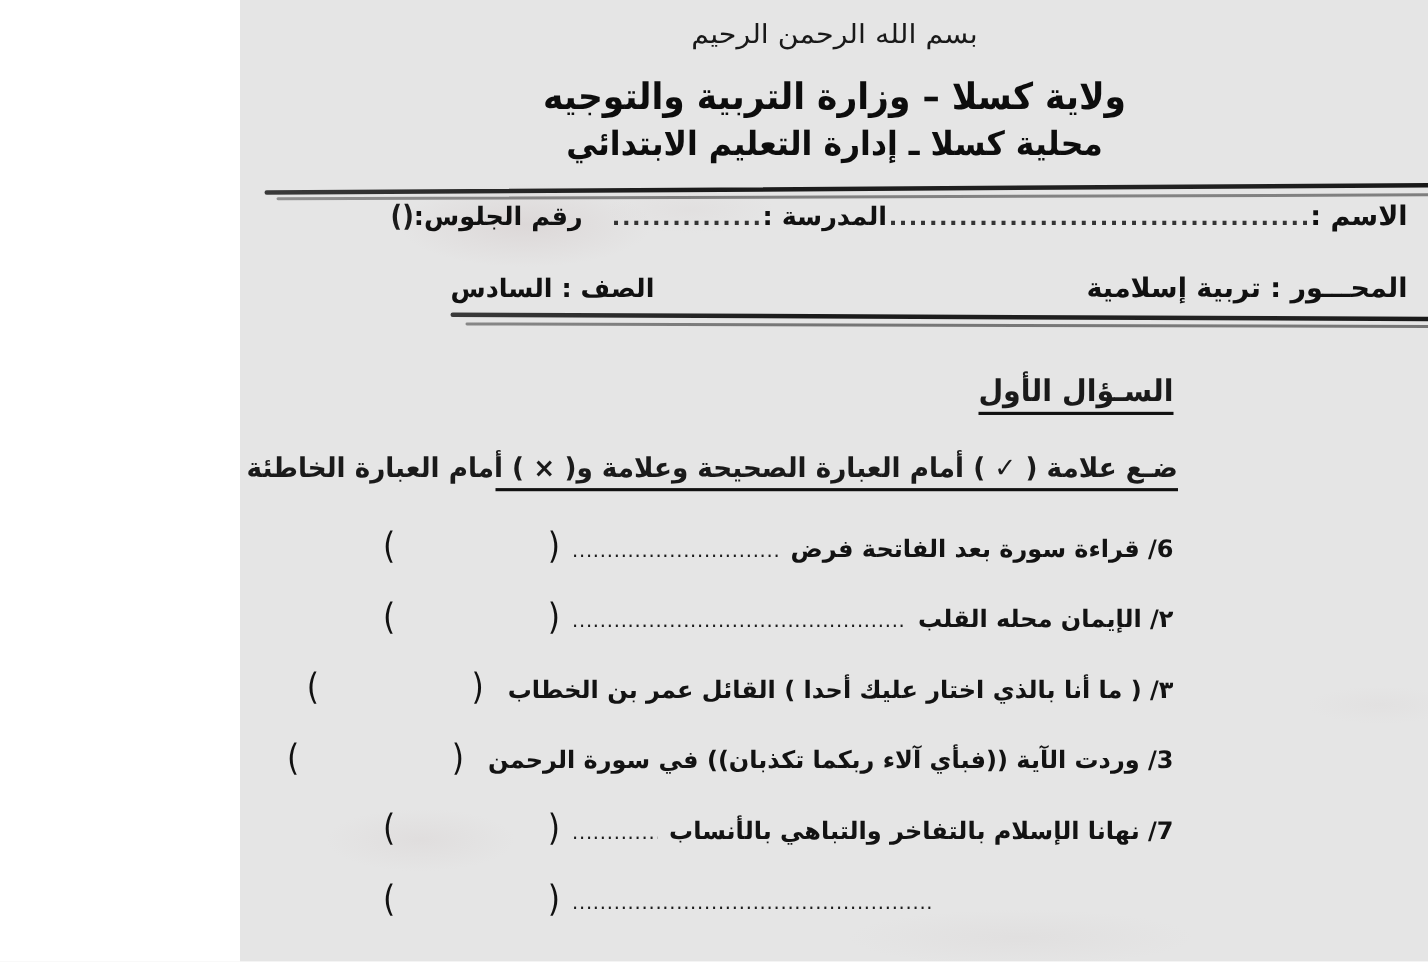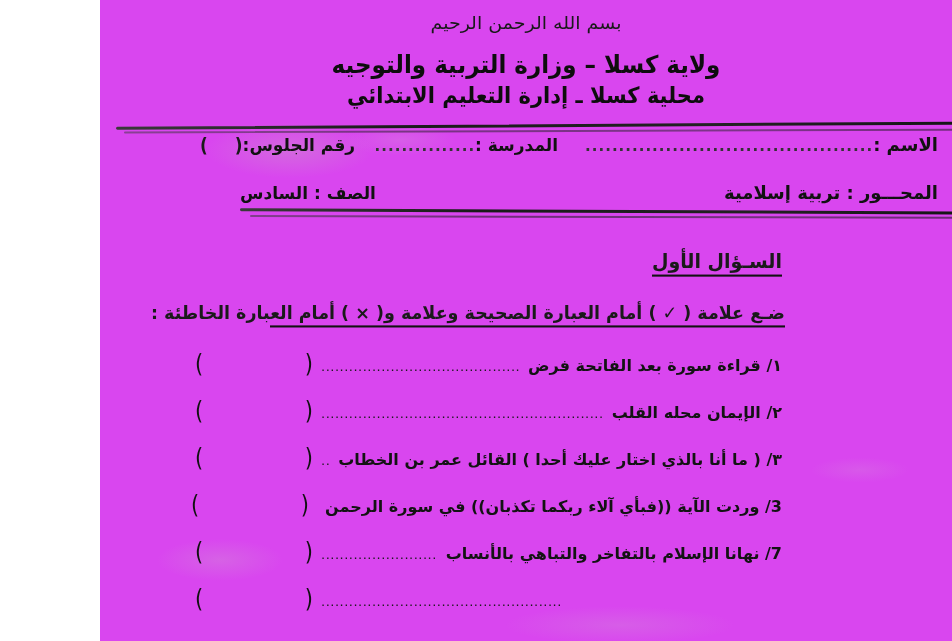--- a/index.html
+++ b/index.html
@@ -6,23 +6,23 @@
   html, body {
     margin: 0;
     padding: 0;
     background: #ffffff;
   }
   body {
     font-family: "DejaVu Sans", "Liberation Sans", sans-serif;
   }
   .page {
     position: relative;
-    width: 852px;
+    width: 792px;
     height: 641px;
-    background: #d946ef;
+    background: #e5e5e5;
     overflow: hidden;
     color: #1a1a1a;
   }
   
   .scan-noise {
     position: absolute;
     inset: 0;
     pointer-events: none;
     background:
       radial-gradient(ellipse 120px 40px at 190px 150px, rgba(200,185,185,0.30), rgba(255,255,255,0) 70%),
@@ -221,21 +221,21 @@
     <span class="fld-label">الصف : السادس</span>
   </div>
 
   <div class="q-heading">السـؤال الأول</div>
 
   <div class="q-instruction">ضـع علامة ( ✓ ) أمام العبارة الصحيحة وعلامة و( × ) أمام العبارة الخاطئة :</div>
 
   <div class="items">
 
     <div class="item">
-      <span class="item-text">١/ قراءة سورة بعد الفاتحة فرض</span>
+      <span class="item-text">6/ قراءة سورة بعد الفاتحة فرض</span>
       <span class="item-dots">................................................................................</span>
       <span class="item-answer">
         <span class="paren">(</span>
         <span class="paren">)</span>
       </span>
     </div>
 
     <div class="item">
       <span class="item-text">٢/ الإيمان محله القلب</span>
       <span class="item-dots">................................................................................................</span>

